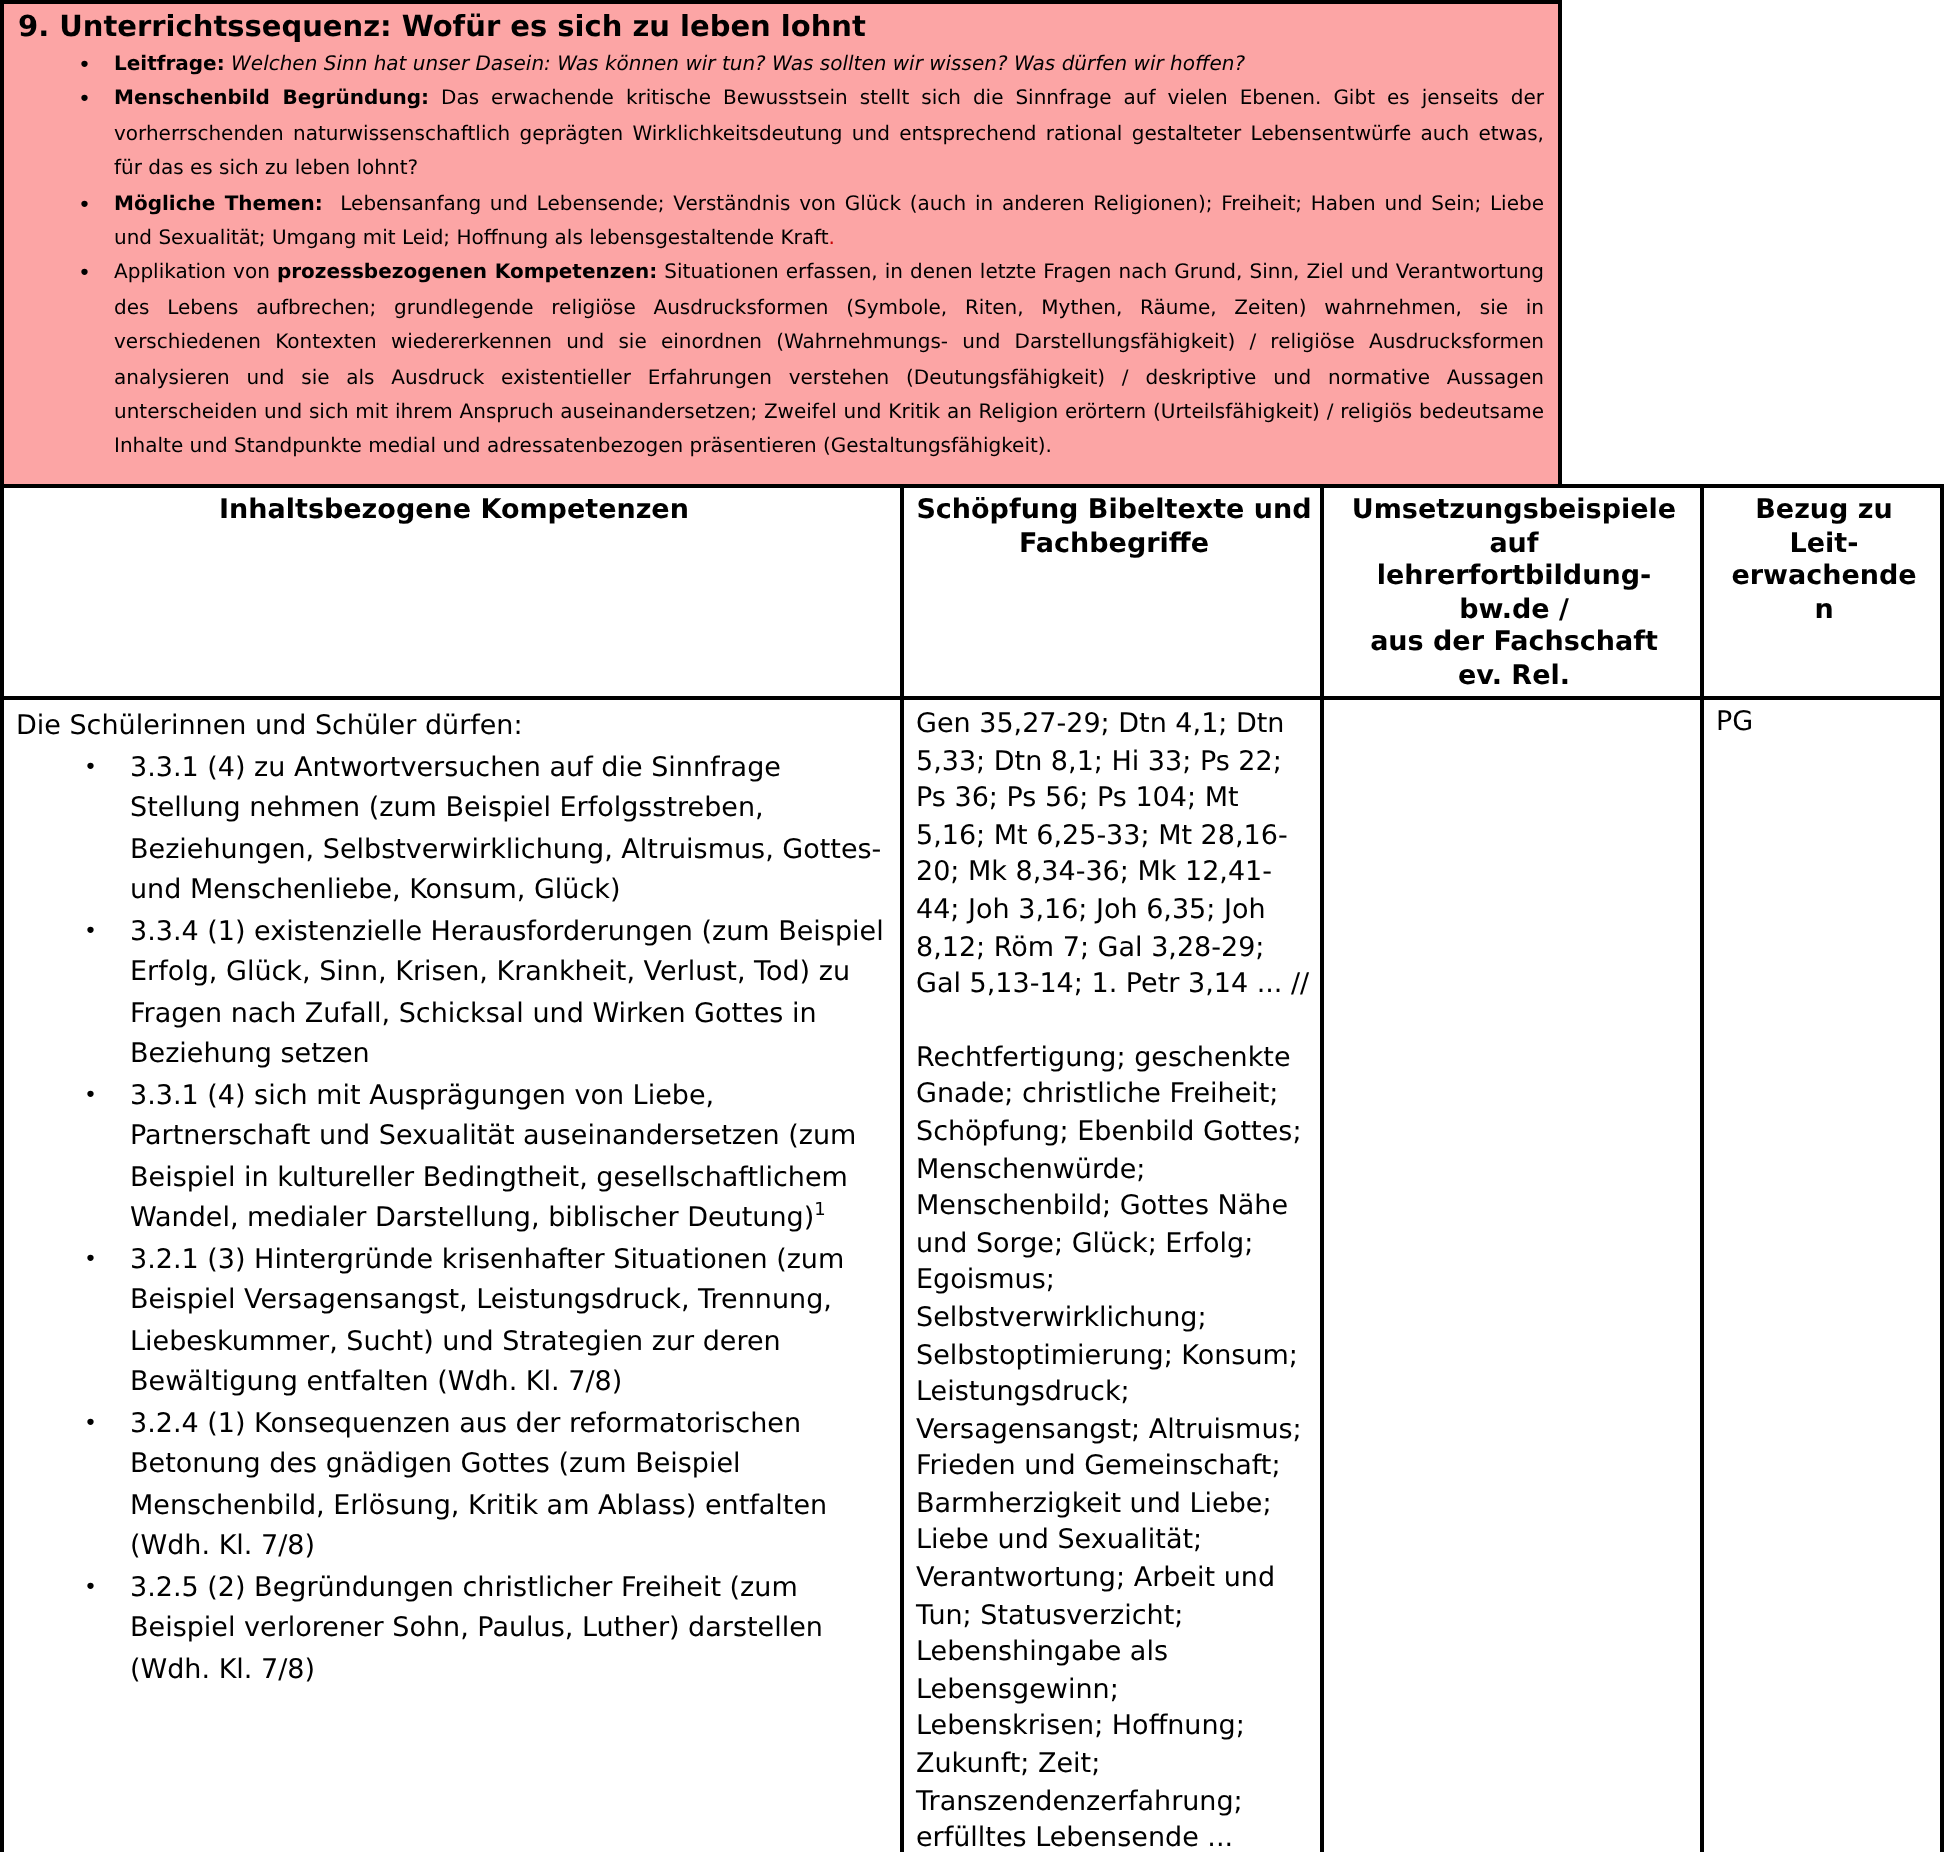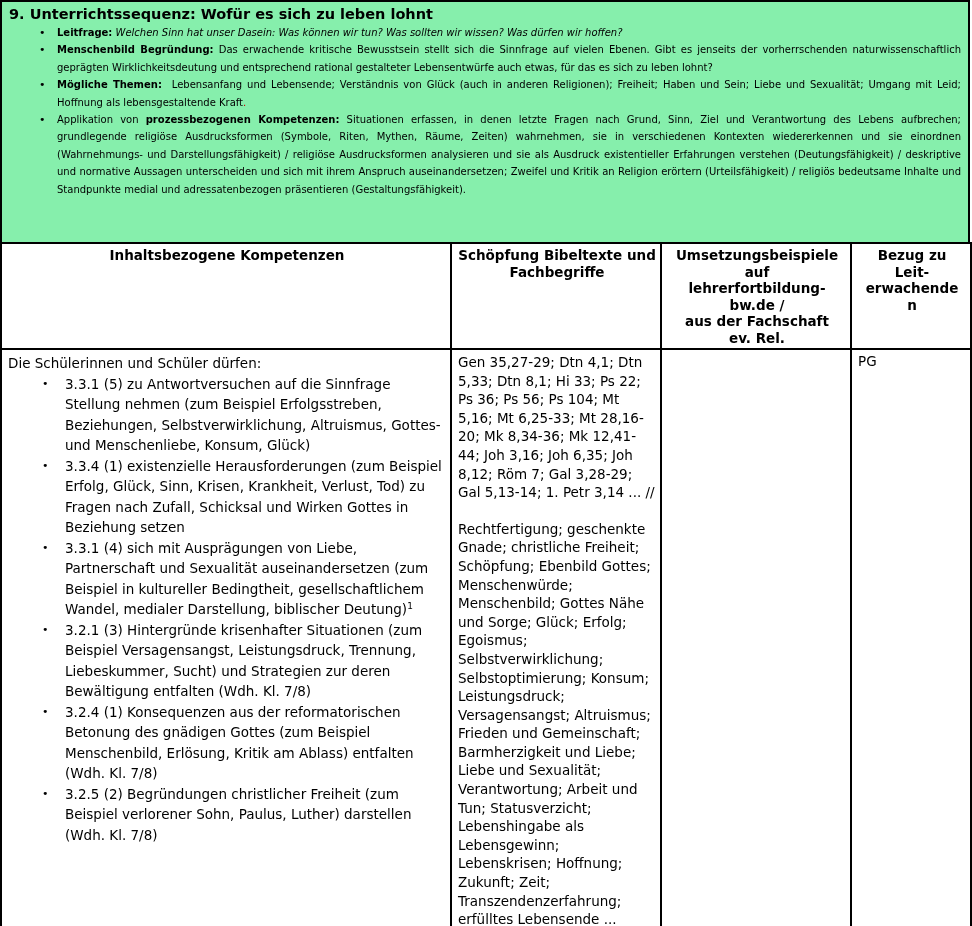--- a/index.html
+++ b/index.html
@@ -6,22 +6,22 @@
   body {
     width: 972px; height: 926px; overflow: hidden;
     background: #ffffff; color: #000;
     font-family: "DejaVu Sans", "Liberation Sans", sans-serif;
   }
   .doc { width: 970px; }
 
   
   .header-box {
     box-sizing: border-box;
-    width: 970px; height: 244px; overflow: hidden;
-    background: #86efac;
+    width: 781px; height: 244px; overflow: hidden;
+    background: #fca5a5;
     border: 2px solid #000;
     padding: 3px 6px 0 7px;
   }
   .hb-title { font-weight: bold; font-size: 14.5px; line-height: 19px; }
   .hb-item { display: grid; grid-template-columns: 48px 1fr; }
   .hb-dot { padding-left: 30px; font-size: 11px; line-height: 17.4px; }
   .hb-text { text-align: justify; font-size: 10px; line-height: 17.4px; padding-right: 1px; }
   .b-label { font-weight: bold; }
   .b-italic { font-style: italic; }
   .red { color: #cc0000; }
@@ -99,21 +99,21 @@
 n</th>
       </tr>
     </thead>
     <tbody>
       <tr>
         <td class="main cell-col1">
           <div>Die Schülerinnen und Schüler dürfen:</div>
 
           <div class="c1-item">
             <span class="c1-dot">•</span>
-            <div class="c1-text"><span>3.3.1 (5) zu Antwortversuchen auf die Sinnfrage Stellung nehmen (zum Beispiel Erfolgsstreben, Beziehungen, Selbstverwirklichung, Altruismus, Gottes- und Menschenliebe, Konsum, Glück)</span><sup></sup></div>
+            <div class="c1-text"><span>3.3.1 (4) zu Antwortversuchen auf die Sinnfrage Stellung nehmen (zum Beispiel Erfolgsstreben, Beziehungen, Selbstverwirklichung, Altruismus, Gottes- und Menschenliebe, Konsum, Glück)</span><sup></sup></div>
           </div>
           <div class="c1-item">
             <span class="c1-dot">•</span>
             <div class="c1-text"><span>3.3.4 (1) existenzielle Herausforderungen (zum Beispiel Erfolg, Glück, Sinn, Krisen, Krankheit, Verlust, Tod) zu Fragen nach Zufall, Schicksal und Wirken Gottes in Beziehung setzen</span><sup></sup></div>
           </div>
           <div class="c1-item">
             <span class="c1-dot">•</span>
             <div class="c1-text"><span>3.3.1 (4) sich mit Ausprägungen von Liebe, Partnerschaft und Sexualität auseinandersetzen (zum Beispiel in kultureller Bedingtheit, gesellschaftlichem Wandel, medialer Darstellung, biblischer Deutung)</span><sup>1</sup></div>
           </div>
           <div class="c1-item">

